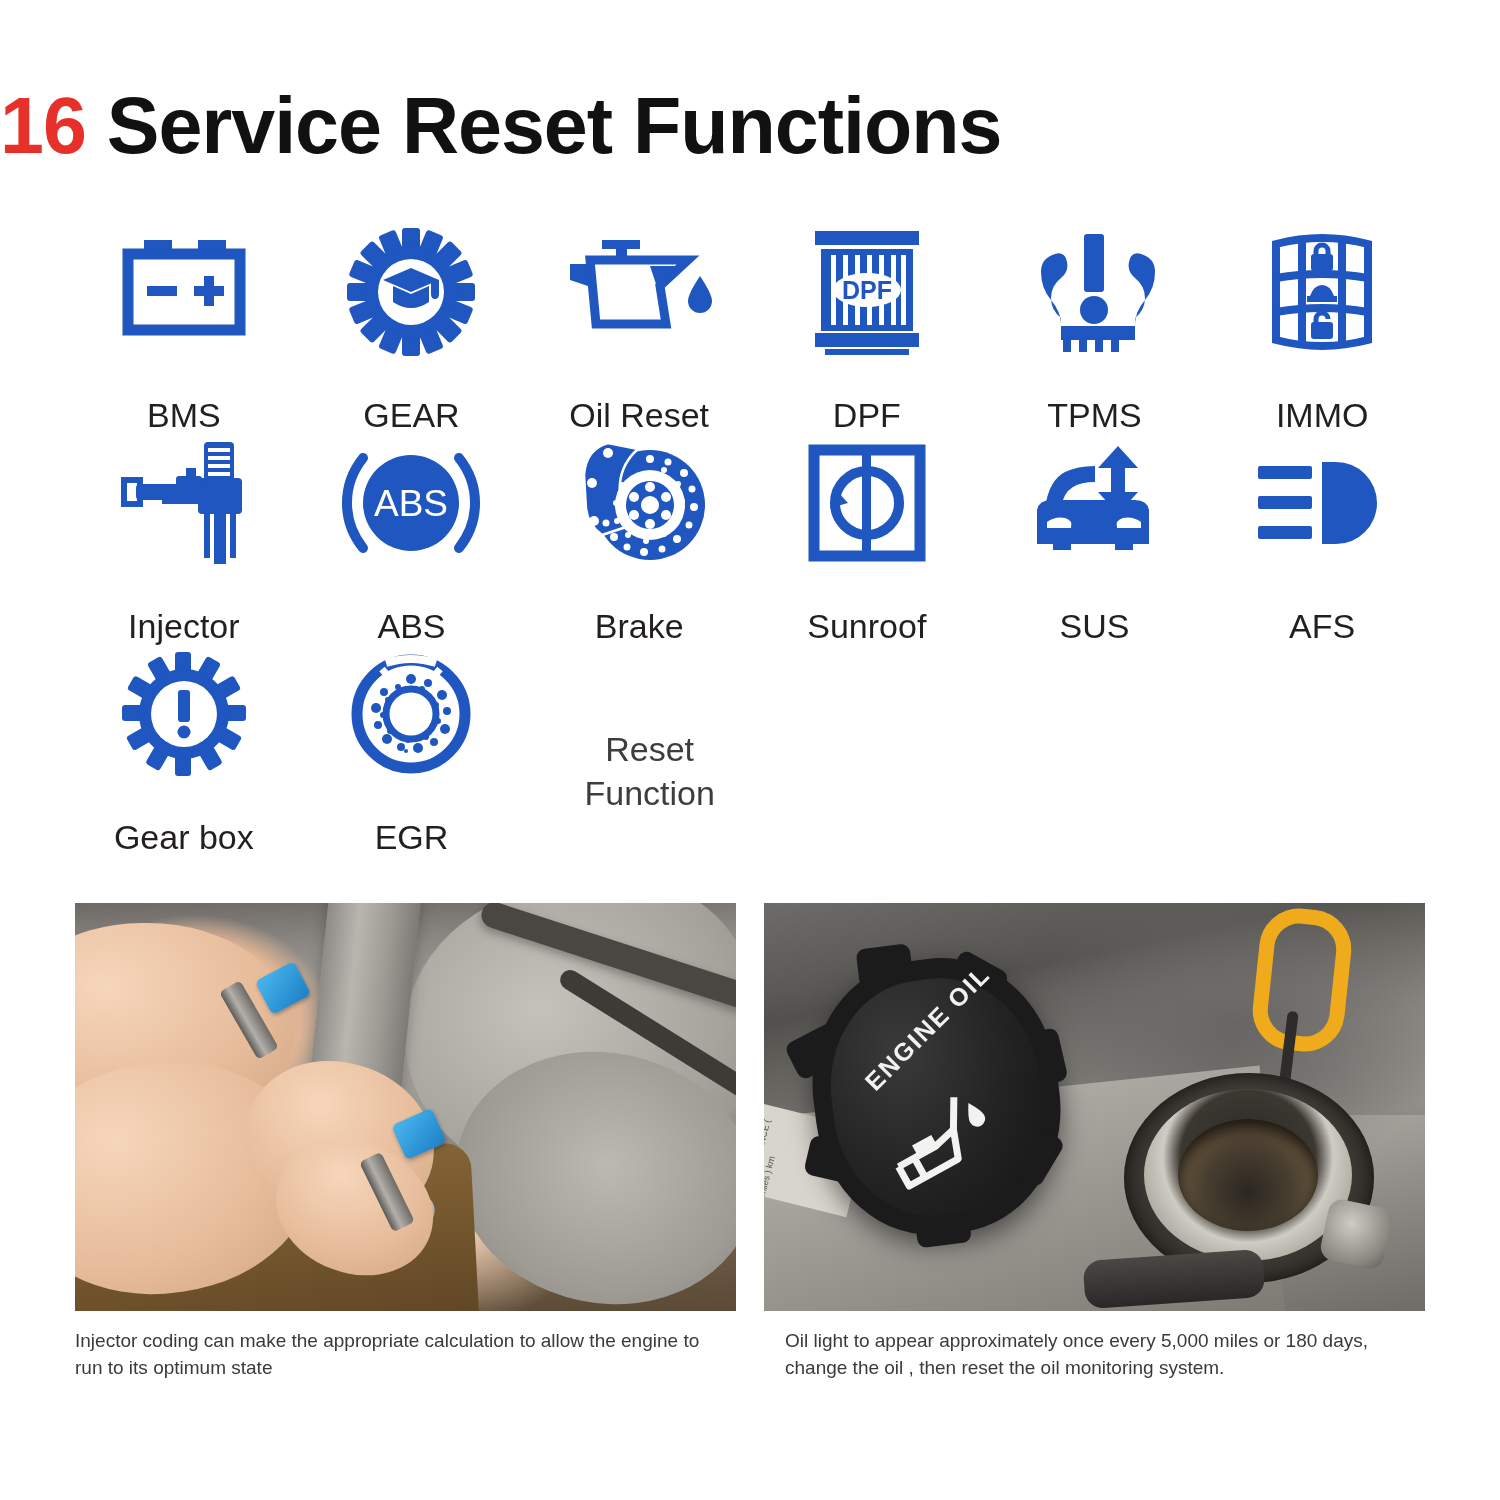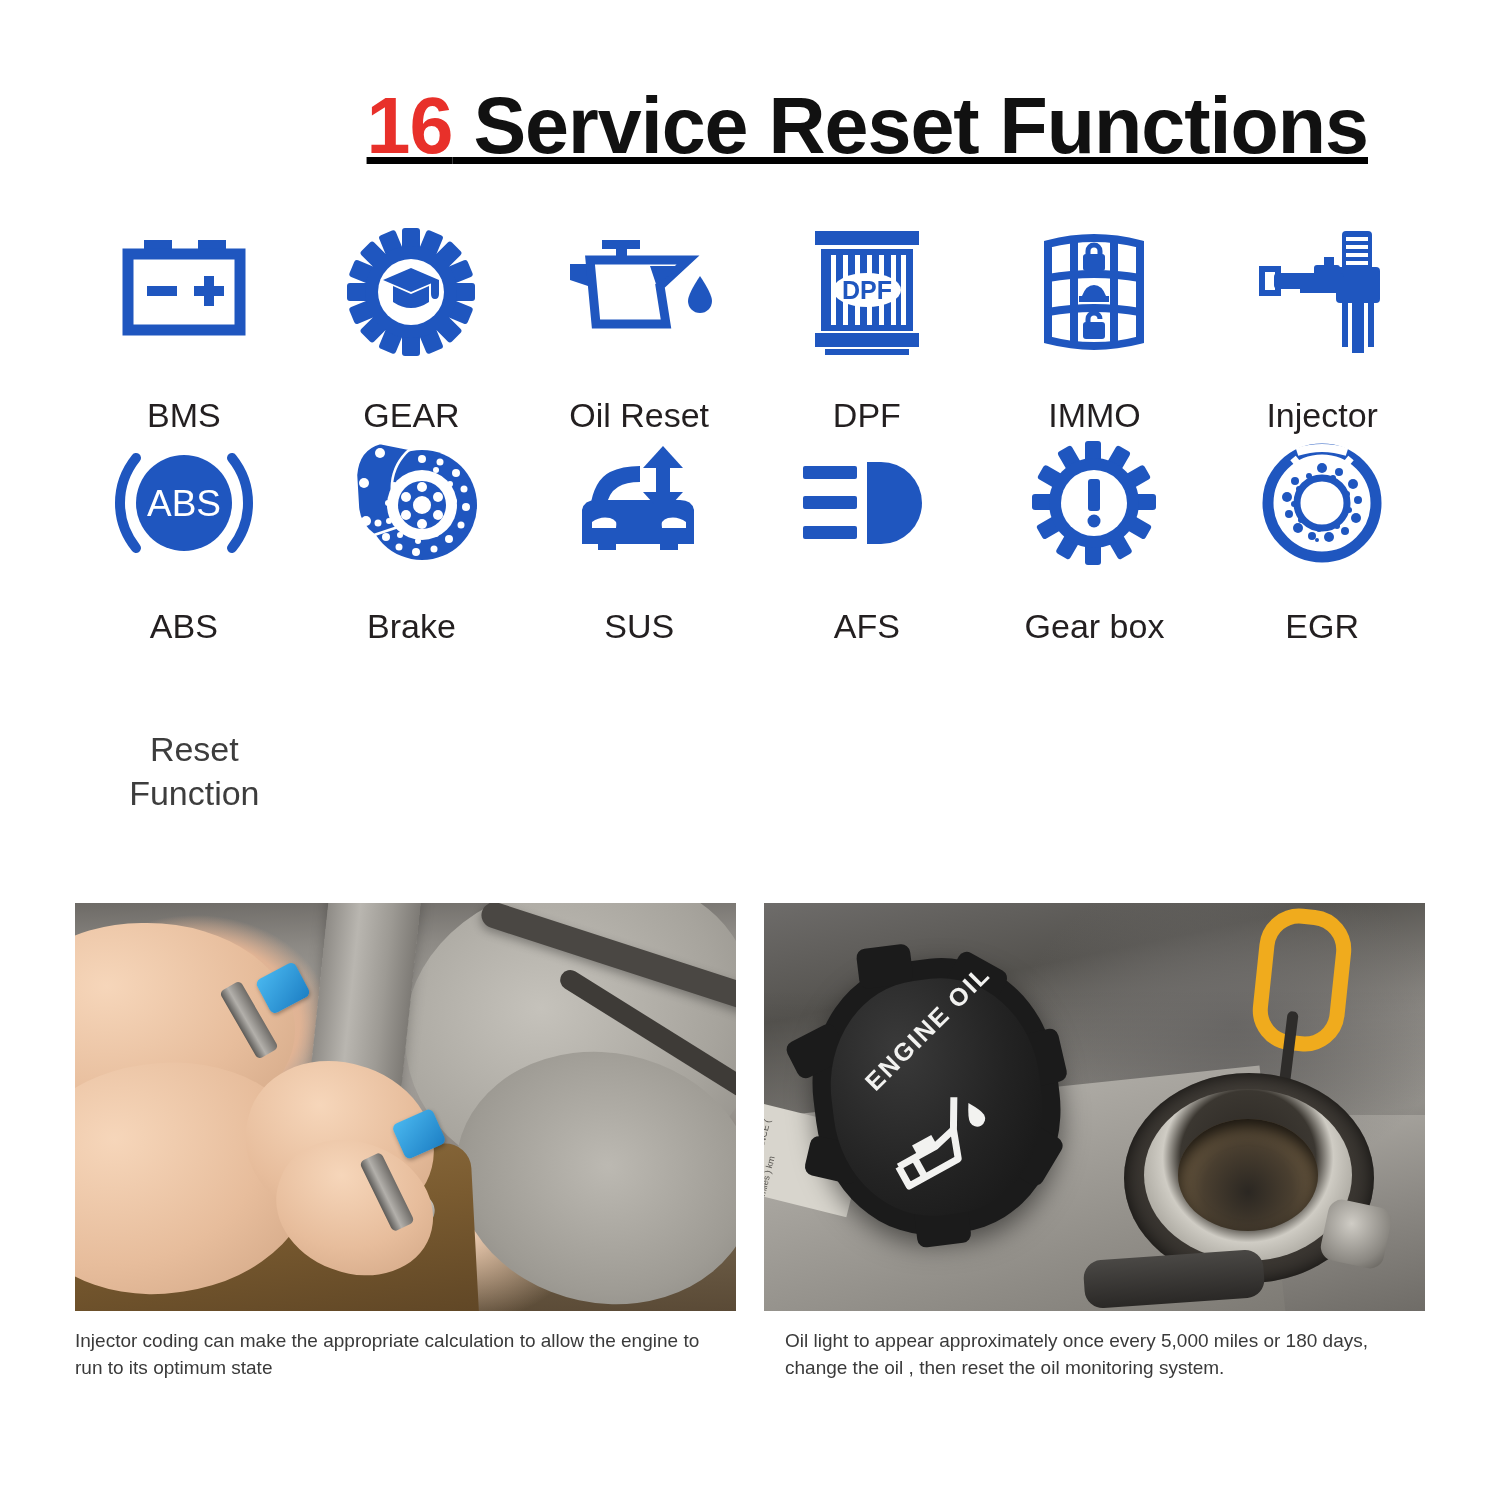--- a/index.html
+++ b/index.html
@@ -6,22 +6,21 @@
   body{
     width:1500px;height:1500px;
     background:#ffffff;
     font-family:"Liberation Sans", sans-serif;
     overflow:hidden;
     position:relative;
   }
   
   #title-bar{
     position:absolute; left:0; top:86px; width:1368px;
-    text-align:right;
-    text-decoration:underline;
+    text-align:left;
   }
   #title-bar .t{
     font-size:79px; font-weight:bold; letter-spacing:-1px;
     color:#111111; line-height:1;
     white-space:nowrap;
   }
   #title-bar .num{ color:#e8302a; }
   
   #icon-grid{
     position:absolute; left:70px; top:222px; width:1366px;
@@ -295,20 +294,36 @@
             <rect x="90" y="26" width="5" height="70"></rect>
             <ellipse cx="56" cy="61" rx="34" ry="17"></ellipse>
           </g>
           <text x="56" y="70" font-family="Liberation Sans, sans-serif" font-size="25" font-weight="bold" text-anchor="middle" fill="#1f56bf">DPF</text>
         </g>
       </svg>
     </div>
     <div class="cap">DPF</div>
   </div>
 
+  <div class="cell">
+    <div class="glyph">
+      <svg width="122" height="124" viewBox="0 0 122 124">
+        <g fill="#1f56bf">
+          <path d="M22 24 q-14 4 -14 18 q0 16 10 28 q10 12 10 24 l0 16 l74 0 l0 -16 q0 -12 10 -24 q10 -12 10 -28 q0 -14 -14 -18 q-10 -3 -12 8 q-2 10 6 16 q10 8 10 20 q0 12 -10 20 l0 8 l-74 0 l0 -8 q-10 -8 -10 -20 q0 -12 10 -20 q8 -6 6 -16 q-2 -11 -12 -8 z"></path>
+          <rect x="30" y="110" width="8" height="12"></rect>
+          <rect x="46" y="110" width="8" height="12"></rect>
+          <rect x="62" y="110" width="8" height="12"></rect>
+          <rect x="78" y="110" width="8" height="12"></rect>
+          <rect x="51" y="4" width="20" height="58" rx="3"></rect>
+          <circle cx="61" cy="80" r="14"></circle>
+        </g>
+      </svg>
+    </div>
+    <div class="cap">TPMS</div>
+  </div>
 
   <div class="cell">
     <div class="glyph">
       <svg width="116" height="128" viewBox="0 0 116 128">
         <g stroke="#1f56bf" stroke-width="8" fill="none">
           <path d="M12 16 q46 -12 92 0 l0 96 q-46 12 -92 0 z"></path>
           <path d="M12 50 q46 -8 92 0"></path>
           <path d="M12 84 q46 -8 92 0"></path>
           <path d="M38 14 q0 50 0 100"></path>
           <path d="M78 14 q0 50 0 100"></path>
@@ -409,20 +424,31 @@
           <circle cx="56" cy="96" r="3"></circle>
             <circle cx="45" cy="82" r="3"></circle>
           <circle cx="44" cy="64" r="3"></circle>
             <circle cx="50" cy="46" r="3"></circle>
         </g>
       </svg>
     </div>
     <div class="cap">Brake</div>
   </div>
 
+  <div class="cell">
+    <div class="glyph">
+      <svg width="118" height="118" viewBox="0 0 118 118">
+        <rect x="6" y="6" width="106" height="106" fill="none" stroke="#1f56bf" stroke-width="11"></rect>
+        <rect x="54" y="6" width="9" height="106" fill="#1f56bf"></rect>
+        <circle cx="59" cy="59" r="32" fill="none" stroke="#1f56bf" stroke-width="10"></circle>
+        <path d="M28 46 l-6 18 l18 -5 z" fill="#1f56bf"></path>
+      </svg>
+    </div>
+    <div class="cap">Sunroof</div>
+  </div>
 
   <div class="cell">
     <div class="glyph">
       <svg width="130" height="118" viewBox="0 0 130 118">
         <g fill="#1f56bf">
           <path d="M16 64 q4 -28 20 -36 q12 -6 30 -6 l0 16 q-14 0 -22 5 q-10 6 -12 21 z"></path>
           <path d="M8 66 q2 -10 14 -10 l84 0 q12 0 14 10 l0 34 l-16 0 l0 6 l-18 0 l0 -6 l-44 0 l0 6 l-18 0 l0 -6 l-16 0 z"></path>
           <path d="M18 78 q8 -6 18 -4 q8 2 6 10 l-24 0 z" fill="#fff"></path>
           <path d="M112 78 q-8 -6 -18 -4 q-8 2 -6 10 l24 0 z" fill="#fff"></path>
           <rect x="82" y="16" width="14" height="42"></rect>

